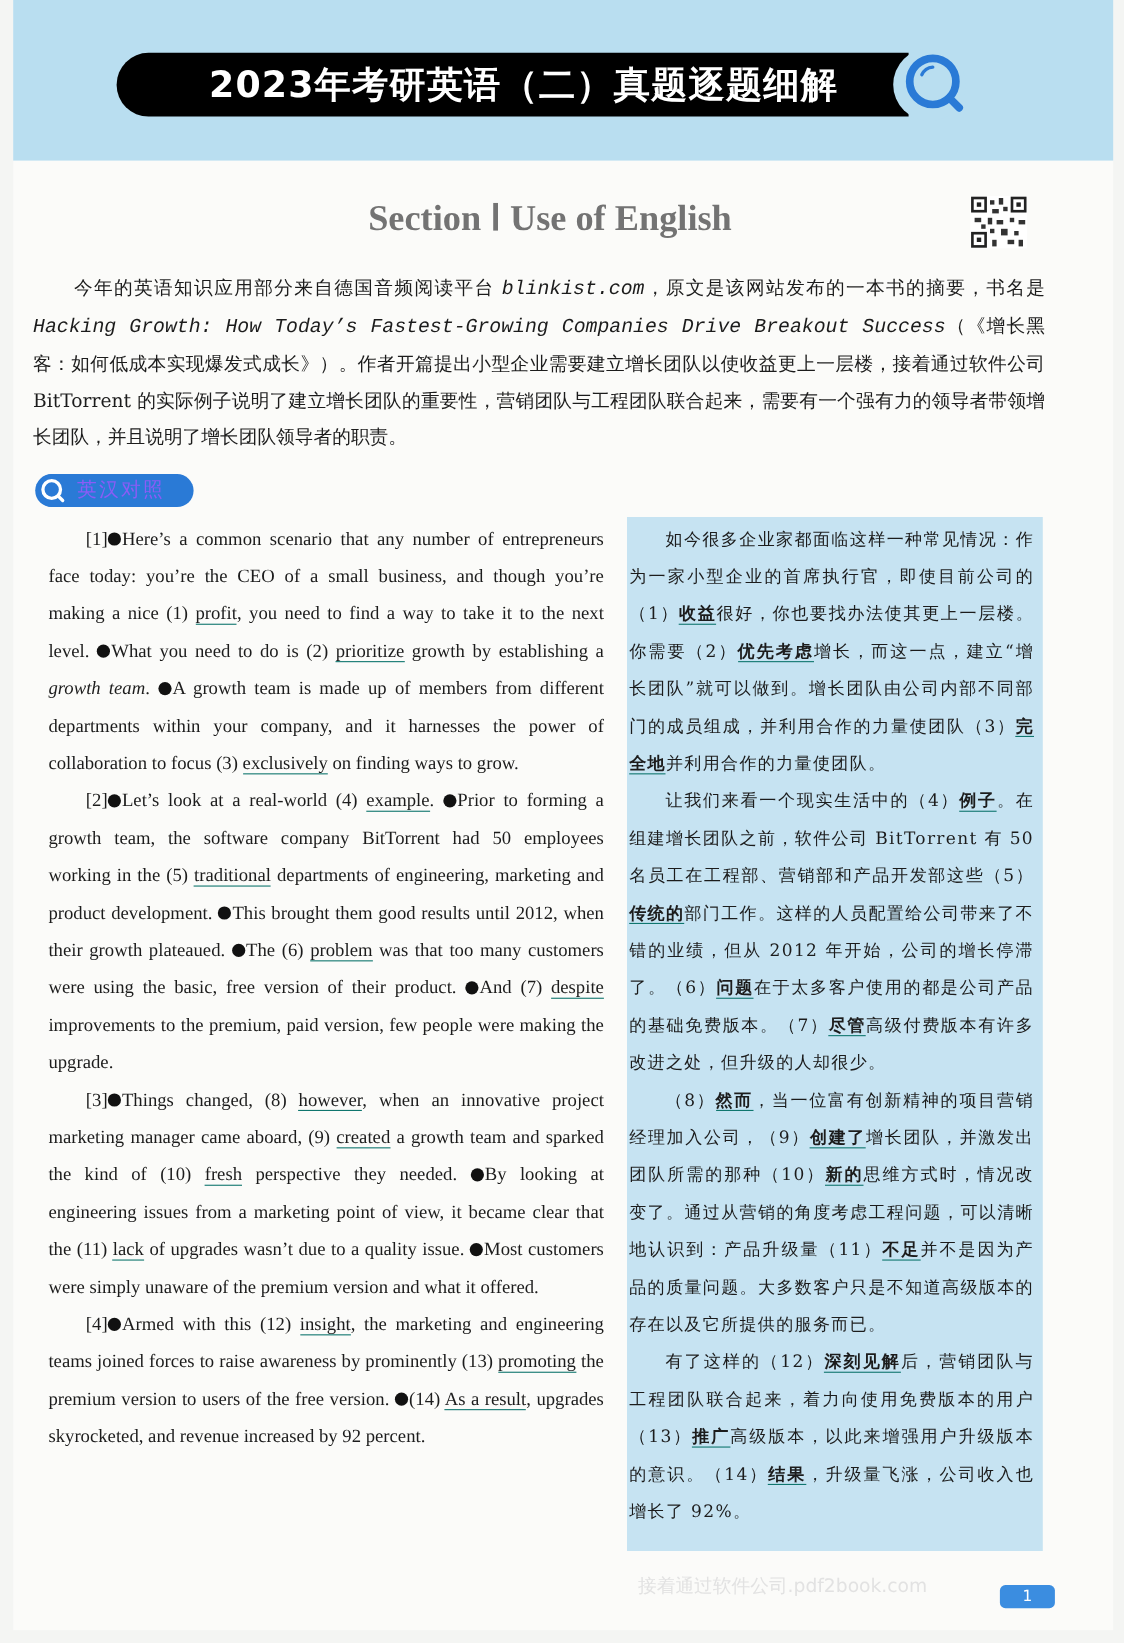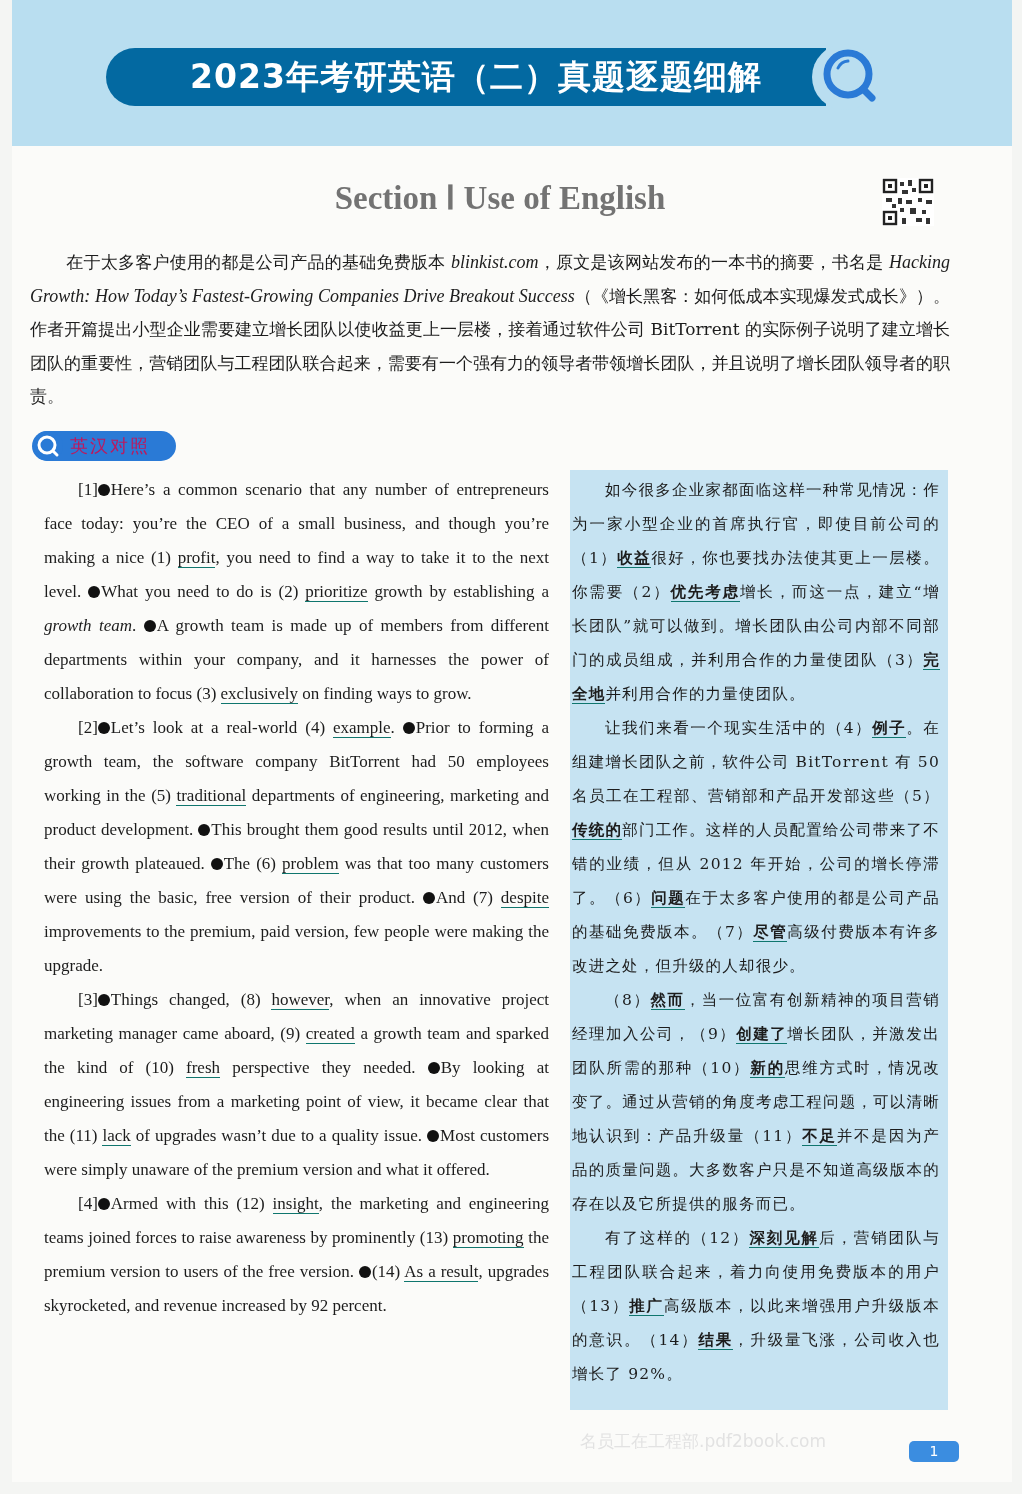--- a/index.html
+++ b/index.html
@@ -12,21 +12,21 @@
   .page {
     position: absolute; left: 12px; top: 0; width: 1000px; height: 1482px;
     background: #fbfbf9;
   }
   .header-band {
     position: absolute; left: 0; top: 0; width: 1000px; height: 146px;
     background: #b9def0;
   }
   .title-pill {
     position: absolute; left: 106px; top: 48px; width: 720px; height: 58px;
-    background: #0369a1; border-radius: 29px 0 0 29px;
+    background: #000000; border-radius: 29px 0 0 29px;
     display: flex; align-items: center; justify-content: center;
   }
   .title-pill span {
     color: #ffffff; font-family: "DejaVu Sans", sans-serif; font-weight: bold;
     font-size: 33px; letter-spacing: 1px; margin-left: 20px;
   }
   .title-cap {
     position: absolute; left: 812px; top: 44px; width: 66px; height: 66px;
     border-radius: 50%; background: #b9def0;
   }
@@ -38,30 +38,30 @@
     font-family: "Liberation Serif", serif;
   }
   .qr { position: absolute; left: 882px; top: 178px; width: 52px; height: 48px; }
 
   .intro {
     position: absolute; left: 30px; top: 246px; width: 920px;
     font-size: 17px; line-height: 33.5px; text-align: justify;
     font-family: "DejaVu Serif", serif;
   }
   .intro .indent { display: inline-block; width: 36px; }
-  .intro i { font-family: Liberation Serif, serif; font-size: 18px; margin-top: 16px; }
+  .intro i { font-family: Liberation Mono, monospace; font-size: 18px; margin-top: 16px; }
 
   .badge {
     position: absolute; left: 32px; top: 431px; height: 30px; width: 144px;
     background: #2a7ad6; border-radius: 15px;
   }
   .badge-icon { position: absolute; left: 32px; top: 430px; width: 32px; height: 32px; }
   .badge-label {
     position: absolute; left: 70px; top: 431px; height: 30px; line-height: 30px;
-    color: #be185d; font-family: "DejaVu Sans", sans-serif; font-size: 18px; letter-spacing: 2px;
+    color: #8b5cf6; font-family: "DejaVu Sans", sans-serif; font-size: 18px; letter-spacing: 2px;
   }
 
   .en-col {
     position: absolute; left: 44px; top: 473px; width: 505px;
     font-size: 17px; line-height: 34px; text-align: justify;
     font-family: "Liberation Serif", serif;
   }
   .en-col p { margin: 0; text-indent: 34px; }
   .cn-col {
     position: absolute; left: 570px; top: 470px; width: 378px; height: 940px;
@@ -127,21 +127,21 @@
     <rect x="9" y="15" width="2" height="2" fill="#333"></rect>
   <rect x="14" y="15" width="3" height="3" fill="#333"></rect>
     <rect x="20" y="16" width="2" height="2" fill="#333"></rect>
   <rect x="10" y="20" width="2" height="3" fill="#333"></rect>
     <rect x="17" y="20" width="3" height="2" fill="#333"></rect>
   <rect x="22" y="20" width="2" height="3" fill="#333"></rect>
     <rect x="5" y="13" width="2" height="2" fill="#333"></rect>
 </svg>
 
 <div class="intro">
-  <span class="indent"></span><span>在于太多客户使用的都是公司产品的基础免费版本 </span><i>blinkist.com</i><span>，原文是该网站发布的一本书的摘要，书名是 </span><i>Hacking Growth: How Today’s Fastest-Growing Companies Drive Breakout Success</i><span>（《增长黑客：如何低成本实现爆发式成长》）。作者开篇提出小型企业需要建立增长团队以使收益更上一层楼，接着通过软件公司 BitTorrent 的实际例子说明了建立增长团队的重要性，营销团队与工程团队联合起来，需要有一个强有力的领导者带领增长团队，并且说明了增长团队领导者的职责。</span>
+  <span class="indent"></span><span>今年的英语知识应用部分来自德国音频阅读平台 </span><i>blinkist.com</i><span>，原文是该网站发布的一本书的摘要，书名是 </span><i>Hacking Growth: How Today’s Fastest-Growing Companies Drive Breakout Success</i><span>（《增长黑客：如何低成本实现爆发式成长》）。作者开篇提出小型企业需要建立增长团队以使收益更上一层楼，接着通过软件公司 BitTorrent 的实际例子说明了建立增长团队的重要性，营销团队与工程团队联合起来，需要有一个强有力的领导者带领增长团队，并且说明了增长团队领导者的职责。</span>
 </div>
 
 <div class="badge"></div>
 <svg class="badge-icon" viewBox="0 0 32 32">
   <circle cx="16" cy="16" r="15" fill="#2a7ad6"></circle>
   <circle cx="15" cy="15" r="8" fill="none" stroke="#fff" stroke-width="3"></circle>
   <line x1="21" y1="21" x2="25" y2="25" stroke="#fff" stroke-width="3" stroke-linecap="round"></line>
 </svg>
 <div class="badge-label">英汉对照</div>
 
@@ -153,14 +153,14 @@
 </div>
 
 <div class="cn-col"></div>
 <div class="cn-inner">
   <p><span>如今很多企业家都面临这样一种常见情况：作为一家小型企业的首席执行官，即使目前公司的（1）</span><u class="ans">收益</u><span>很好，你也要找办法使其更上一层楼。你需要（2）</span><u class="ans">优先考虑</u><span>增长，而这一点，建立“增长团队”就可以做到。增长团队由公司内部不同部门的成员组成，并利用合作的力量使团队（3）</span><u class="ans">完全地</u><span>并利用合作的力量使团队。</span></p>
   <p><span>让我们来看一个现实生活中的（4）</span><u class="ans">例子</u><span>。在组建增长团队之前，软件公司 BitTorrent 有 50 名员工在工程部、营销部和产品开发部这些（5）</span><u class="ans">传统的</u><span>部门工作。这样的人员配置给公司带来了不错的业绩，但从 2012 年开始，公司的增长停滞了。（6）</span><u class="ans">问题</u><span>在于太多客户使用的都是公司产品的基础免费版本。（7）</span><u class="ans">尽管</u><span>高级付费版本有许多改进之处，但升级的人却很少。</span></p>
   <p><span>（8）</span><u class="ans">然而</u><span>，当一位富有创新精神的项目营销经理加入公司，（9）</span><u class="ans">创建了</u><span>增长团队，并激发出团队所需的那种（10）</span><u class="ans">新的</u><span>思维方式时，情况改变了。通过从营销的角度考虑工程问题，可以清晰地认识到：产品升级量（11）</span><u class="ans">不足</u><span>并不是因为产品的质量问题。大多数客户只是不知道高级版本的存在以及它所提供的服务而已。</span></p>
   <p><span>有了这样的（12）</span><u class="ans">深刻见解</u><span>后，营销团队与工程团队联合起来，着力向使用免费版本的用户（13）</span><u class="ans">推广</u><span>高级版本，以此来增强用户升级版本的意识。（14）</span><u class="ans">结果</u><span>，升级量飞涨，公司收入也增长了 92%。</span></p>
 </div>
 
-<div class="watermark">名员工在工程部.pdf2book.com</div>
+<div class="watermark">接着通过软件公司.pdf2book.com</div>
 <div class="page-num">1</div>
 
 </body></html>

